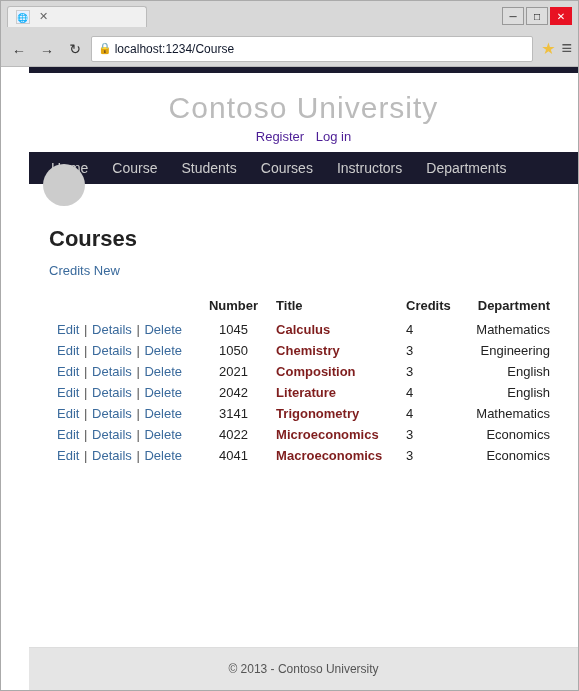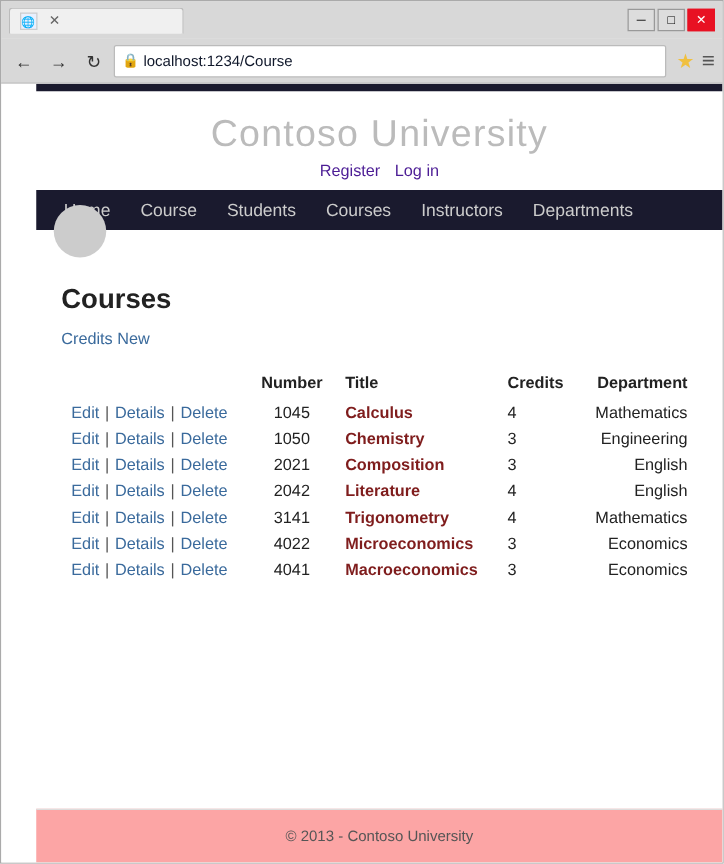--- a/index.html
+++ b/index.html
@@ -48,21 +48,21 @@
     .courses-table td { padding: 3px 8px; font-size: 13px; color: #222; vertical-align: middle; }
     .courses-table .col-actions { white-space: nowrap; }
     .courses-table .col-number { text-align: center; }
     .courses-table .col-title { text-align: left; }
     .courses-table .col-credits { text-align: left; }
     .courses-table .col-dept { text-align: right; }
     .action-link { color: #3a6a9c; text-decoration: none; font-size: 13px; margin-top: 29px; }
     .action-sep { color: #555; margin: 0 1px; }
     .link-blue { color: #7f1d1d; text-decoration: none; font-weight: bold; }
 
-    .page-footer { text-align: center; padding: 14px; font-size: 12px; color: #555; background: #fca5a5; border-top: 1px solid #ddd; margin-top: 10px; }
+    .page-footer { text-align: center; padding: 14px; font-size: 12px; color: #555; background: #e5e5e5; border-top: 1px solid #ddd; margin-top: 10px; }
   </style>
 </head>
 <body>
 
 <div class="browser-window">
 
   <div class="title-bar">
     <div class="tab">
       <span class="tab-favicon">🌐</span>
       <span class="tab-close">✕</span>

